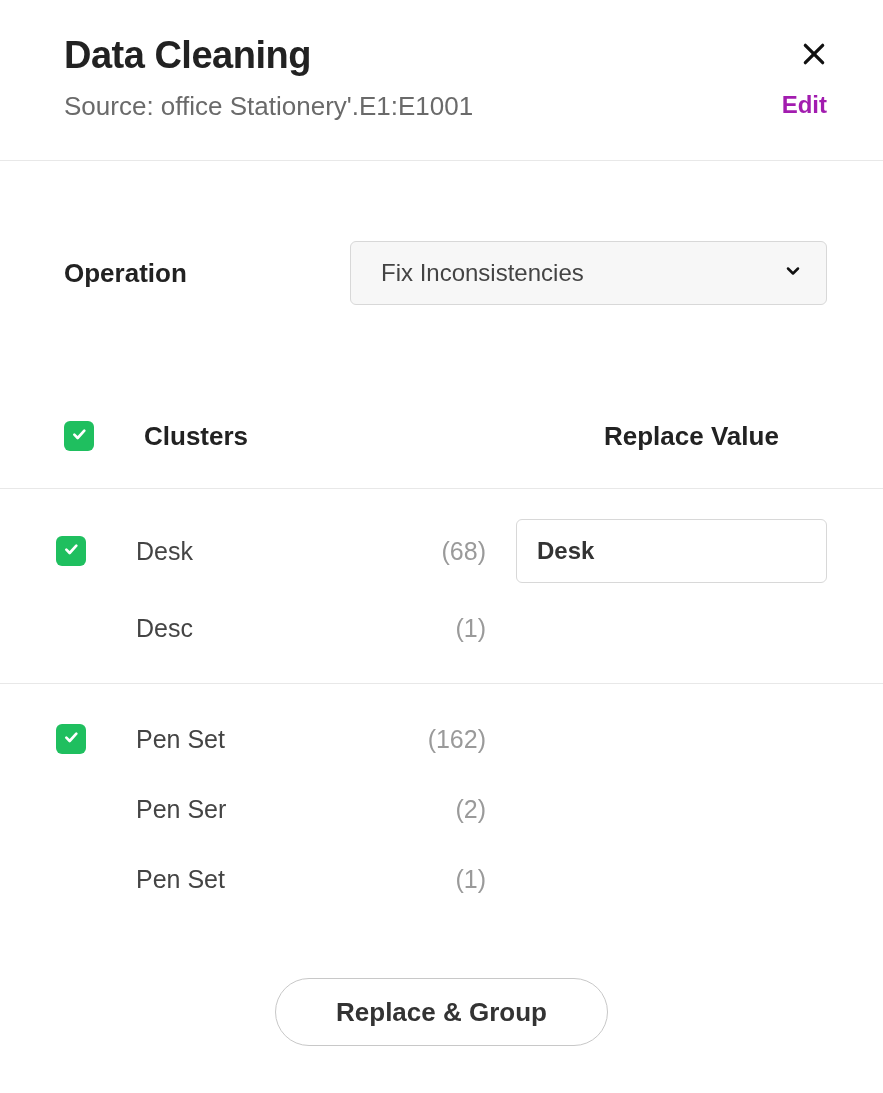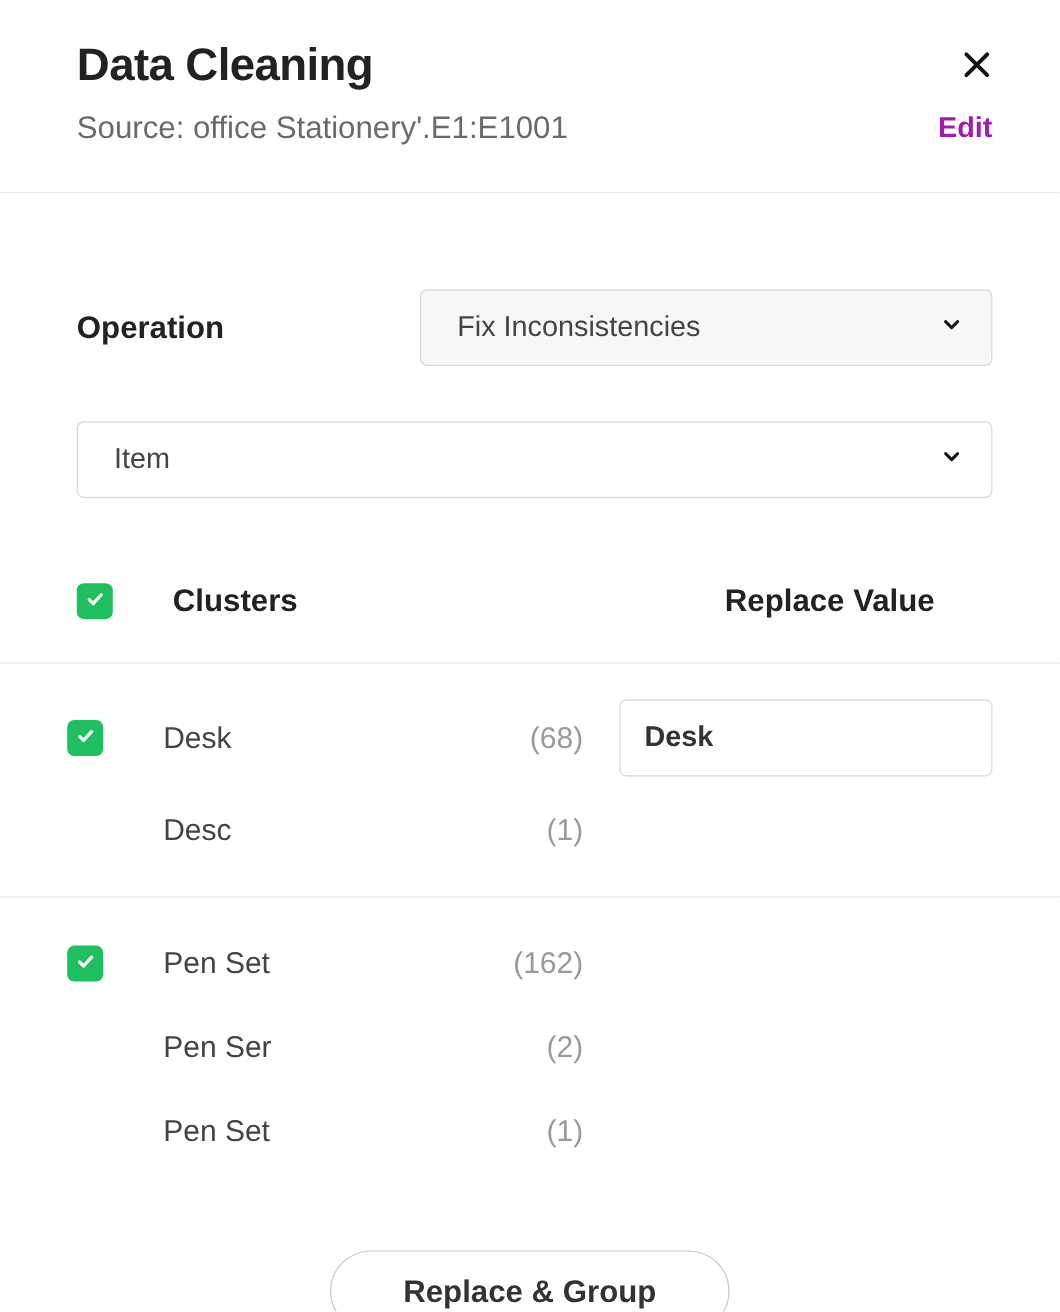--- a/index.html
+++ b/index.html
@@ -26,21 +26,21 @@
   }
   .close-btn {
     font-size: 32px;
     font-weight: 700;
     cursor: pointer;
     line-height: 1;
   }
   .close-btn svg { width: 26px; height: 26px; }
   .source-row {
     display: flex;
-    align-items: center;
+    align-items: flex-start;
     justify-content: space-between;
     margin-top: 14px;
     margin-bottom: 38px;
   }
   .source-text {
     font-size: 26px;
     color: #6a6a6a;
   }
   .edit-link {
     font-size: 24px;
@@ -89,21 +89,21 @@
     right: 24px;
     top: 50%;
     transform: translateY(-50%);
     pointer-events: none;
   }
   .chevron svg { width: 20px; height: 20px; }
   
   .table-area { margin-top: 70px; }
   .table-header {
     display: flex;
-    align-items: flex-end;
+    align-items: flex-start;
     padding: 0 0 36px 0;
   }
   .chk-col { width: 80px; display:flex; align-items:flex-start; }
   .clusters-col { width: 350px; font-size: 26px; font-weight:700; color:#222;}
   .count-col { width: 110px; }
   .replace-col { flex:1; font-size:26px; font-weight:700; color:#222; }
   
   .checkbox {
     width: 30px; height: 30px;
     background: #1fbf5f;
@@ -185,30 +185,20 @@
       </div>
       <span class="chevron">
         <svg viewBox="0 0 24 24" fill="none" stroke="#111" stroke-width="3" stroke-linecap="round" stroke-linejoin="round">
             <polyline points="6 9 12 15 18 9"></polyline>
           </svg>
       </span>
     </div>
   </div>
 
   <div class="form-row">
-    <div class="select-wrap">
-      <div class="select">
-        <span>Item</span>
-      </div>
-      <span class="chevron">
-        <svg viewBox="0 0 24 24" fill="none" stroke="#111" stroke-width="3" stroke-linecap="round" stroke-linejoin="round">
-            <polyline points="6 9 12 15 18 9"></polyline>
-          </svg>
-      </span>
-    </div>
   </div>
 
   <div class="table-area">
     <div class="table-header">
       <div class="chk-col">
         <div class="checkbox">
           <span>
             <svg viewBox="0 0 24 24" fill="none" stroke="#fff" stroke-width="4" stroke-linecap="round" stroke-linejoin="round">
                 <polyline points="5 13 10 18 20 7"></polyline>
               </svg>

